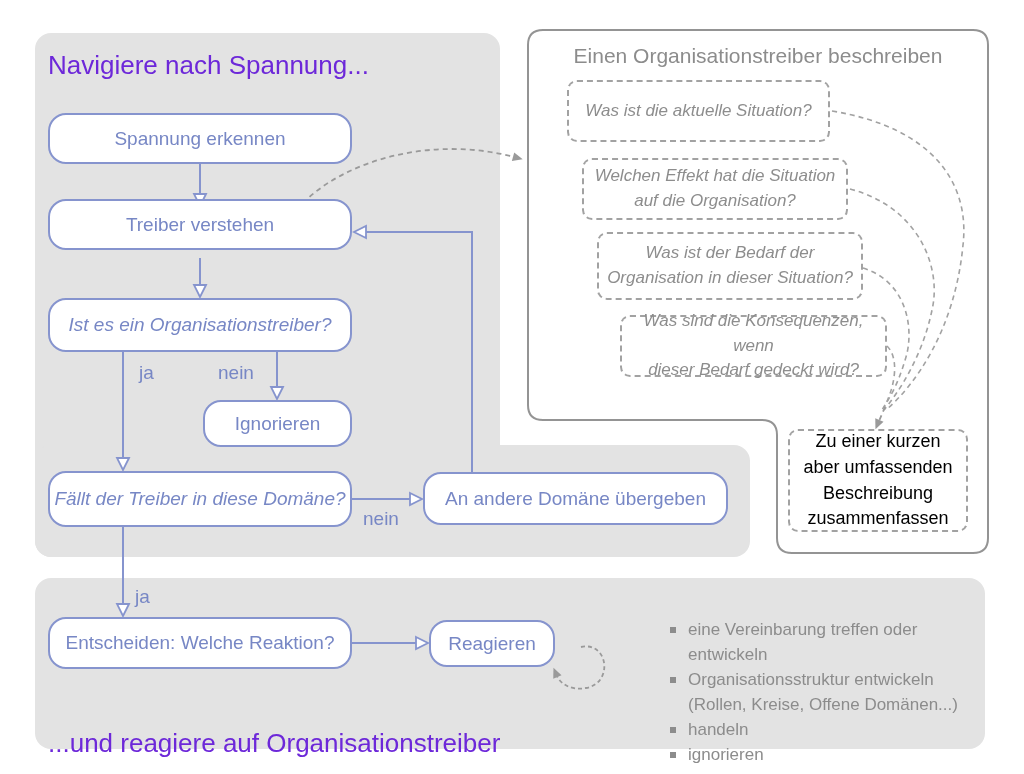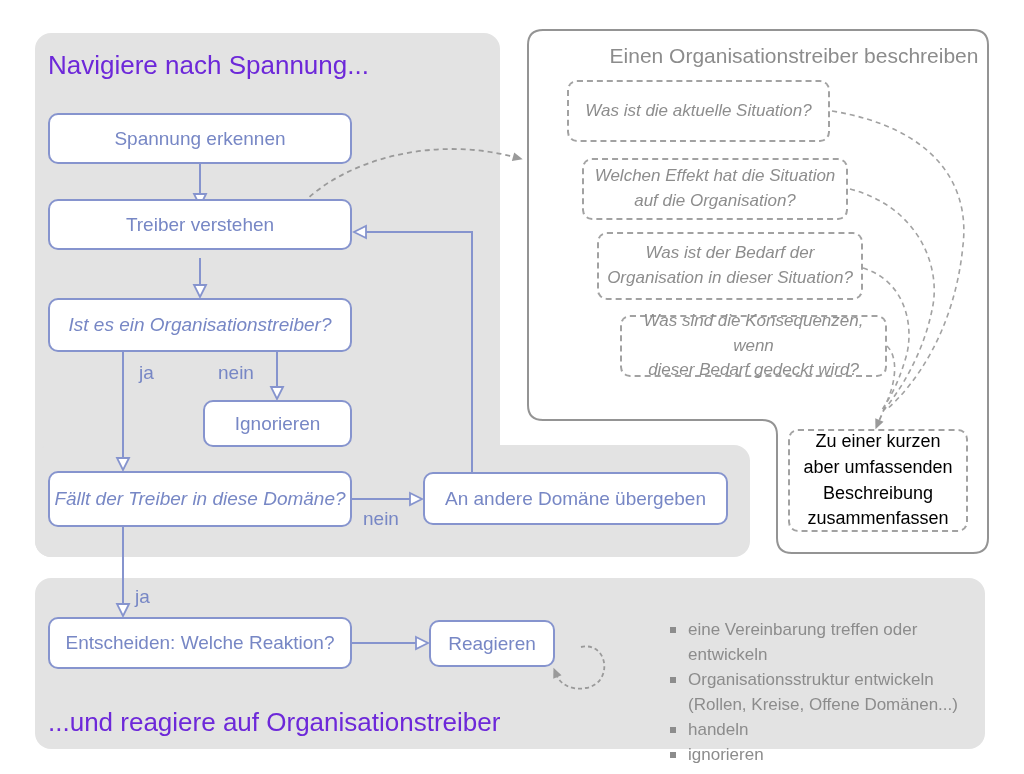--- a/index.html
+++ b/index.html
@@ -6,21 +6,21 @@
   .canvas {
     position:relative; width:1024px; height:774px; background:#ffffff;
     font-family:"Liberation Sans", sans-serif; overflow:hidden;
   }
   .gpanel { position:absolute; background:#e3e3e3; border-radius:16px; z-index:0; }
   .overlay { position:absolute; left:0; top:0; z-index:2; pointer-events:none; }
 
   .node {
     position:absolute; z-index:3; box-sizing:border-box;
     display:flex; align-items:center; justify-content:center; text-align:center;
-    background:#ffffff; border:2px solid #8694ce; border-radius:10px;
+    background:#ffffff; border:2px solid #8694ce; border-radius:18px;
     color:#7787c5; font-size:19px; line-height:1.25;
   }
   .node.italic { font-style:italic; }
 
   .qbox {
     position:absolute; z-index:3; box-sizing:border-box;
     display:flex; align-items:center; justify-content:center; text-align:center;
     background:#ffffff; border:2px dashed #a2a2a2; border-radius:10px;
     color:#8d8d8d; font-style:italic; font-size:17px; line-height:1.45;
     white-space:pre-line;
@@ -83,22 +83,22 @@
     <path d="M832,111 C935,128 970,185 963,245 C955,330 915,385 886,410" stroke="#a2a2a2" stroke-width="1.6" fill="none" stroke-dasharray="5 4"></path>
     <path d="M850,189 C918,207 940,265 933,305 C924,355 898,393 884,410" stroke="#a2a2a2" stroke-width="1.6" fill="none" stroke-dasharray="5 4"></path>
     <path d="M863,268 C908,282 914,330 906,357 C897,388 889,398 882,410" stroke="#a2a2a2" stroke-width="1.6" fill="none" stroke-dasharray="5 4"></path>
     <path d="M887,346 C899,358 896,384 884,408" stroke="#a2a2a2" stroke-width="1.6" fill="none" stroke-dasharray="5 4"></path>
     <path d="M885,407 L879,421" stroke="#9a9a9a" stroke-width="1.8" fill="none" stroke-dasharray="5 4" marker-end="url(#mGray)"></path>
 
     <path d="M581,647 C608,641 614,683 586,688 C570,691 560,683 557,676" stroke="#9a9a9a" stroke-width="1.8" fill="none" stroke-dasharray="4 3" marker-end="url(#mGray)"></path>
   </svg>
 
   <div class="title-blue" style="left:48px; top:50px;">Navigiere nach Spannung...</div>
-  <div class="title-blue" style="left:48px; top:707px;">...und reagiere auf Organisationstreiber</div>
-  <div class="title-gray" style="left:528px; top:44px; width:460px;padding-left:36px;">Einen Organisationstreiber beschreiben</div>
+  <div class="title-blue" style="left:48px; top:728px;">...und reagiere auf Organisationstreiber</div>
+  <div class="title-gray" style="left:528px; top:44px; width:460px;">Einen Organisationstreiber beschreiben</div>
 
   <div class="node" style="left:48px; top:113px; width:304px; height:51px;">Spannung erkennen</div>
   <div class="node" style="left:48px; top:199px; width:304px; height:51px;">Treiber verstehen</div>
   <div class="node italic" style="left:48px; top:298px; width:304px; height:54px;">Ist es ein Organisationstreiber?</div>
   <div class="node" style="left:203px; top:400px; width:149px; height:47px;">Ignorieren</div>
   <div class="node italic" style="left:48px; top:471px; width:304px; height:56px;">Fällt der Treiber in diese Domäne?</div>
   <div class="node" style="left:423px; top:472px; width:305px; height:53px;">An andere Domäne übergeben</div>
   <div class="node" style="left:48px; top:617px; width:304px; height:52px;">Entscheiden: Welche Reaktion?</div>
   <div class="node" style="left:429px; top:620px; width:126px; height:47px;">Reagieren</div>
 

